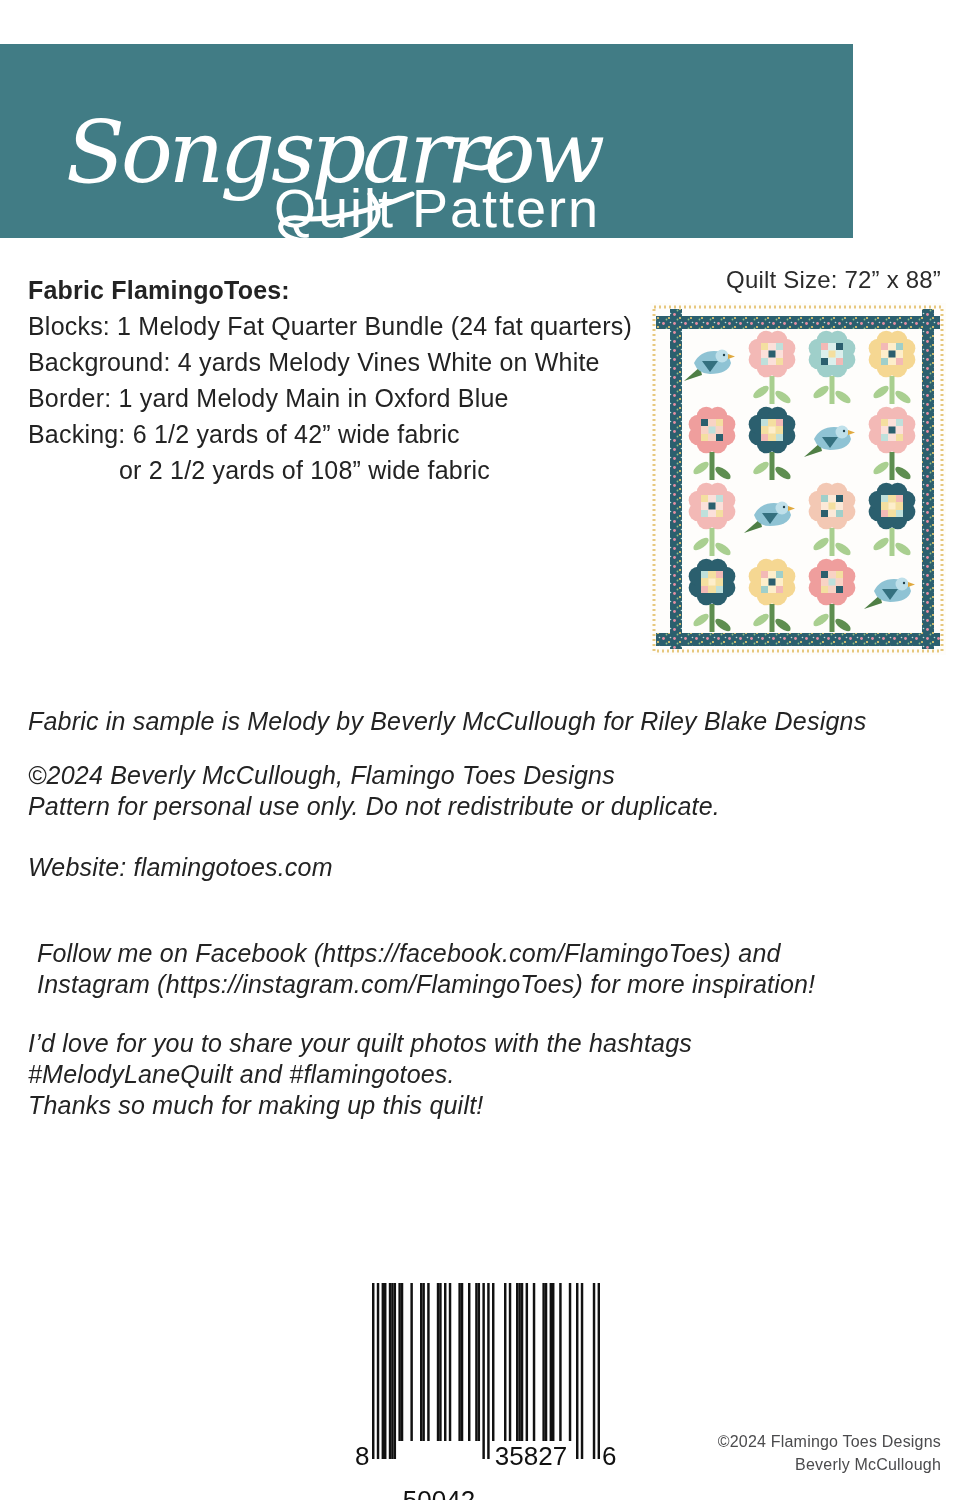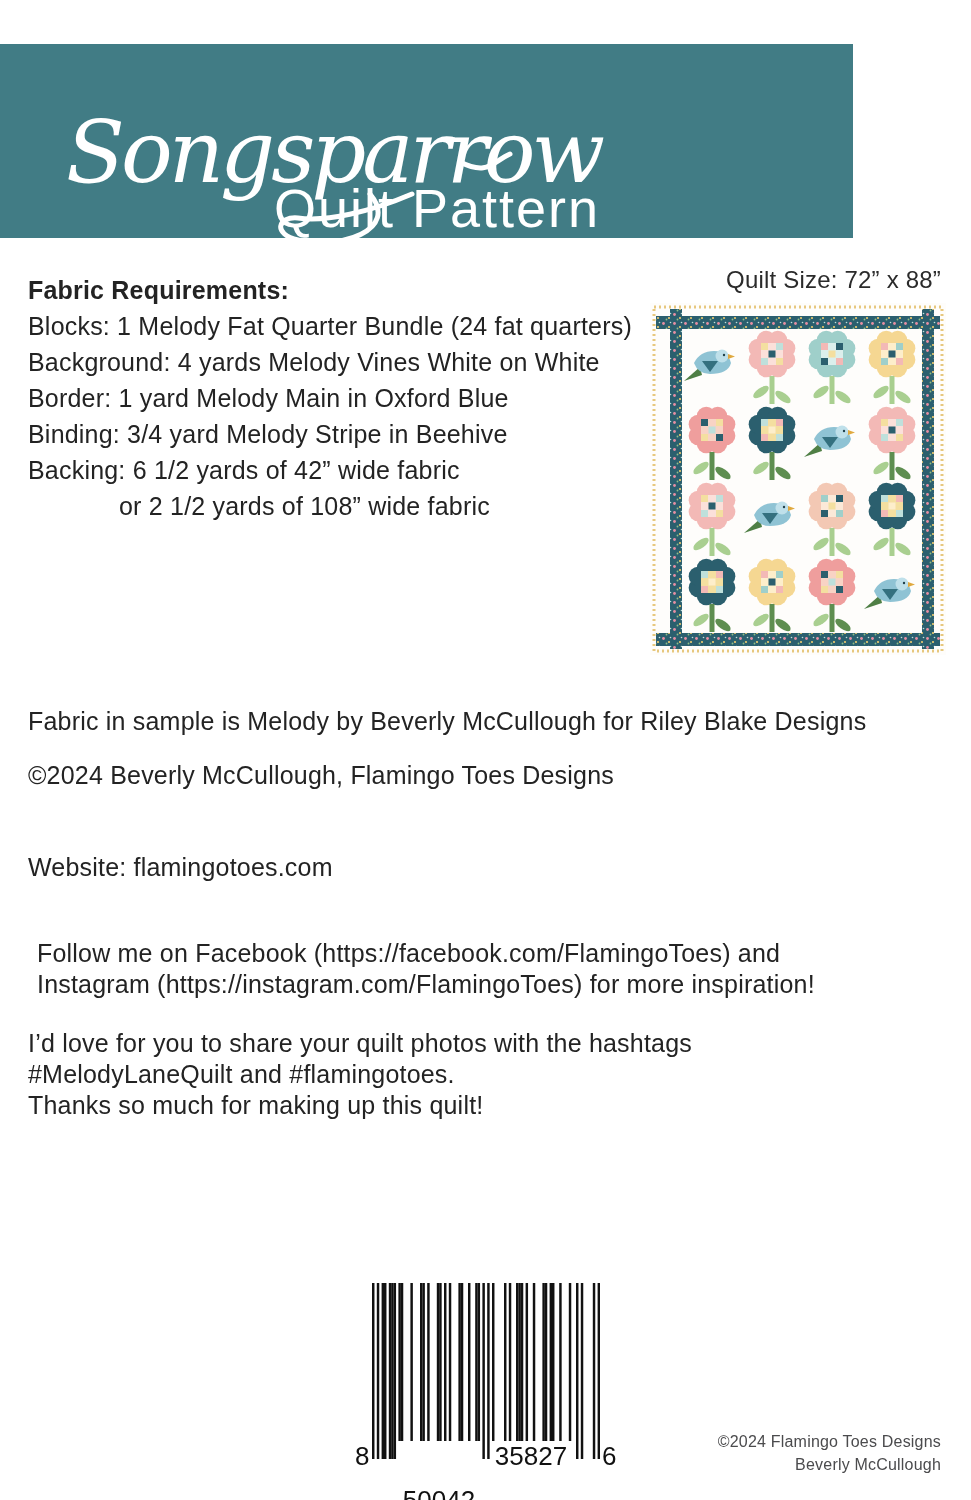--- a/index.html
+++ b/index.html
@@ -13,21 +13,21 @@
   .script-title{font-family:"DejaVu Serif",serif;font-style:italic;fill:#ffffff;}
   .subtitle{font-family:"Liberation Sans",sans-serif;fill:#ffffff;font-weight:400;}
   
   .fabric{position:absolute;left:28px;top:272px;font-size:25px;line-height:36px;letter-spacing:.2px;white-space:nowrap;}
   .fabric .head{font-weight:bold;font-size:25px;}
   .fabric .indent{padding-left:91px;}
   .quilt-size{position:absolute;right:30px;top:266px;font-size:24px;letter-spacing:.2px;color:#2b2b2b;text-align:right;}
   
   .quilt-wrap{position:absolute;left:650px;top:303px;width:296px;height:352px;}
   
-  .par{position:absolute;left:28px;font-size:25px;line-height:31px;letter-spacing:.2px;white-space:nowrap;}
+  .par{position:absolute;left:28px;font-size:25px;line-height:31px;letter-spacing:.2px;white-space:nowrap;font-style:italic;}
   .p-sample{top:706px;}
   .p-copyright{top:760px;}
   .p-contact{top:852px;}
   .p-social{top:938px;margin-left:9px;}
   .p-share{top:1028px;}
   
   .barcode{position:absolute;left:355px;top:1283px;width:265px;height:190px;}
   .barcode svg{position:absolute;left:17px;top:0;}
   .bc-digit{position:absolute;top:158px;font-size:26px;color:#111;font-family:"Liberation Sans",sans-serif;}
   .bc-left{left:0;}
@@ -45,25 +45,24 @@
   <div class="band">
     <svg width="813" height="194" viewBox="0 0 813 194">
       <text class="script-title" x="26" y="138" font-size="86" letter-spacing="-4">Songsparrow</text>
       <path d="M 330,150 C 360,186 300,206 258,196 C 232,190 238,172 258,174 C 286,178 330,168 372,150" fill="none" stroke="#ffffff" stroke-width="5" stroke-linecap="round"></path>
       <path d="M 420,118 C 448,132 452,118 470,110" fill="none" stroke="#ffffff" stroke-width="5" stroke-linecap="round"></path>
       <text class="subtitle" x="234" y="183" font-size="54" letter-spacing="2">Quilt Pattern</text>
     </svg>
   </div>
 
   <div class="fabric">
-    <div class="head">Fabric Requirements:</div>
+    <div class="head">Fabric FlamingoToes:</div>
     <div>Blocks: 1 Melody Fat Quarter Bundle (24 fat quarters)</div>
     <div>Background: 4 yards Melody Vines White on White</div>
     <div>Border: 1 yard Melody Main in Oxford Blue</div>
-    <div>Binding: 3/4 yard Melody Stripe in Beehive</div>
     <div>Backing: 6 1/2 yards of 42” wide fabric</div>
     <div class="indent">or 2 1/2 yards of 108” wide fabric</div>
   </div>
 
   <div class="quilt-size">Quilt Size: 72” x 88”</div>
 
   <div class="quilt-wrap">
     <svg id="quilt-svg" width="296" height="352" viewBox="0 0 296 352" role="img" aria-label="Songsparrow quilt: patchwork flowers on stems and bluebirds with navy floral border and gold binding">
       <defs>
         <pattern id="floral" width="11" height="9" patternUnits="userSpaceOnUse">
@@ -332,20 +331,21 @@
             <polygon points="16,-9 23,-6.5 16,-4" fill="#e0a93f"></polygon>
           </g>
         </g>
     </svg>
   </div>
 
   <div class="par p-sample">Fabric in sample is Melody by Beverly McCullough for Riley Blake Designs</div>
 
   <div class="par p-copyright">
     <div>©2024 Beverly McCullough, Flamingo Toes Designs</div>
+    <div>Pattern for personal use only. Do not redistribute or duplicate.</div>
   </div>
 
   <div class="par p-contact">
     <div>Website: flamingotoes.com</div>
   </div>
 
   <div class="par p-social">
     <div>Follow me on Facebook (https://facebook.com/FlamingoToes) and</div>
     <div>Instagram (https://instagram.com/FlamingoToes) for more inspiration!</div>
   </div>

